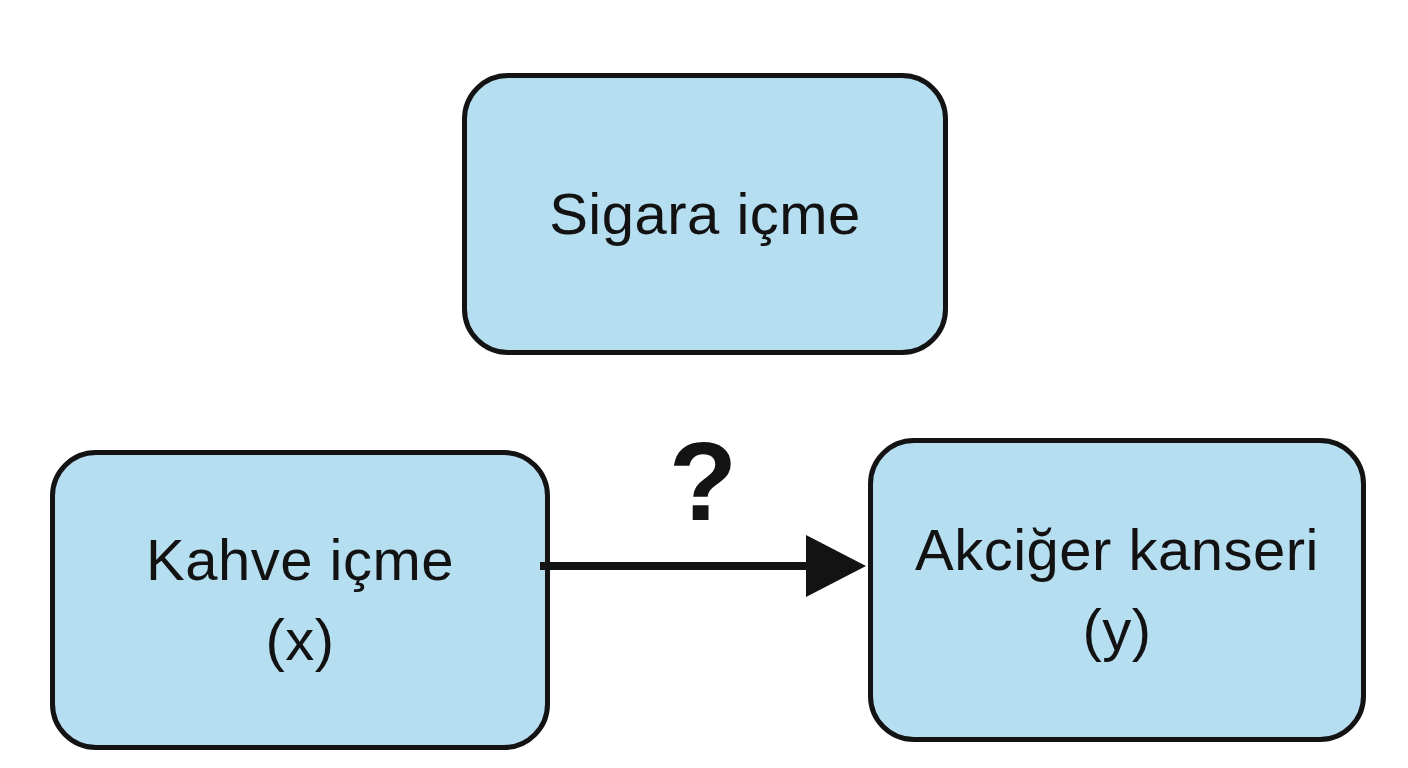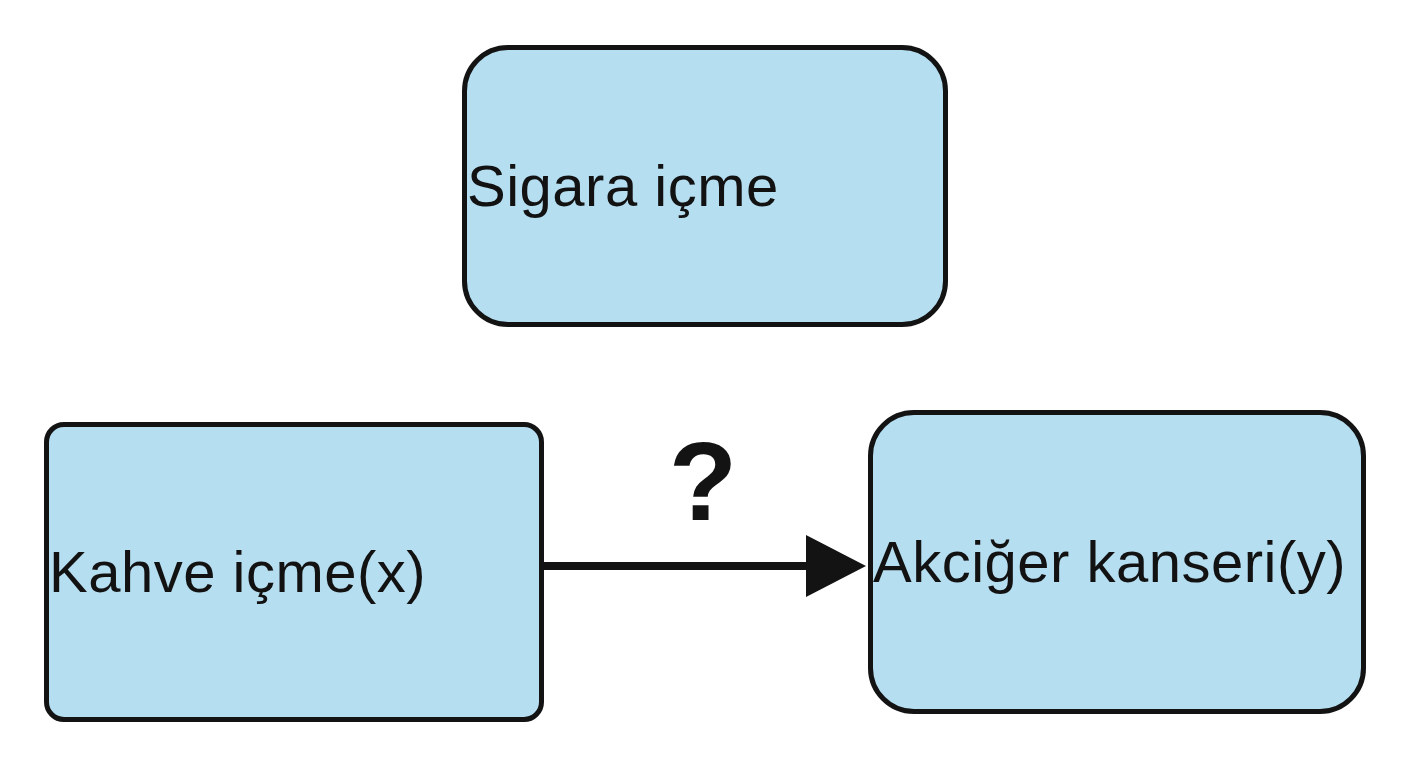--- a/index.html
+++ b/index.html
@@ -14,41 +14,42 @@
     height: 768px;
     background: #ffffff;
     overflow: hidden;
   }
   .node {
     position: absolute;
     background: #b6def1;
     border: 5px solid #131313;
     border-radius: 46px;
     display: flex;
-    flex-direction: row;
+    flex-direction: column;
     align-items: center;
+    justify-content: center;
     text-align: center;
     color: #121212;
     font-size: 58px;
     line-height: 1.38;
     font-weight: 400;
     letter-spacing: 0.5px;
+    margin-top: 28px;
   }
   #node-confounder {
     left: 462px;
     top: 45px;
     width: 476px;
     height: 272px;
   }
   #node-x {
-    left: 44px;
+    left: 50px;
     top: 422px;
     width: 490px;
     height: 290px;
-    border-radius: 20px;
   }
   #node-y {
     left: 868px;
     top: 410px;
     width: 488px;
     height: 294px;
   }
   #edge-layer {
     position: absolute;
     left: 0;

